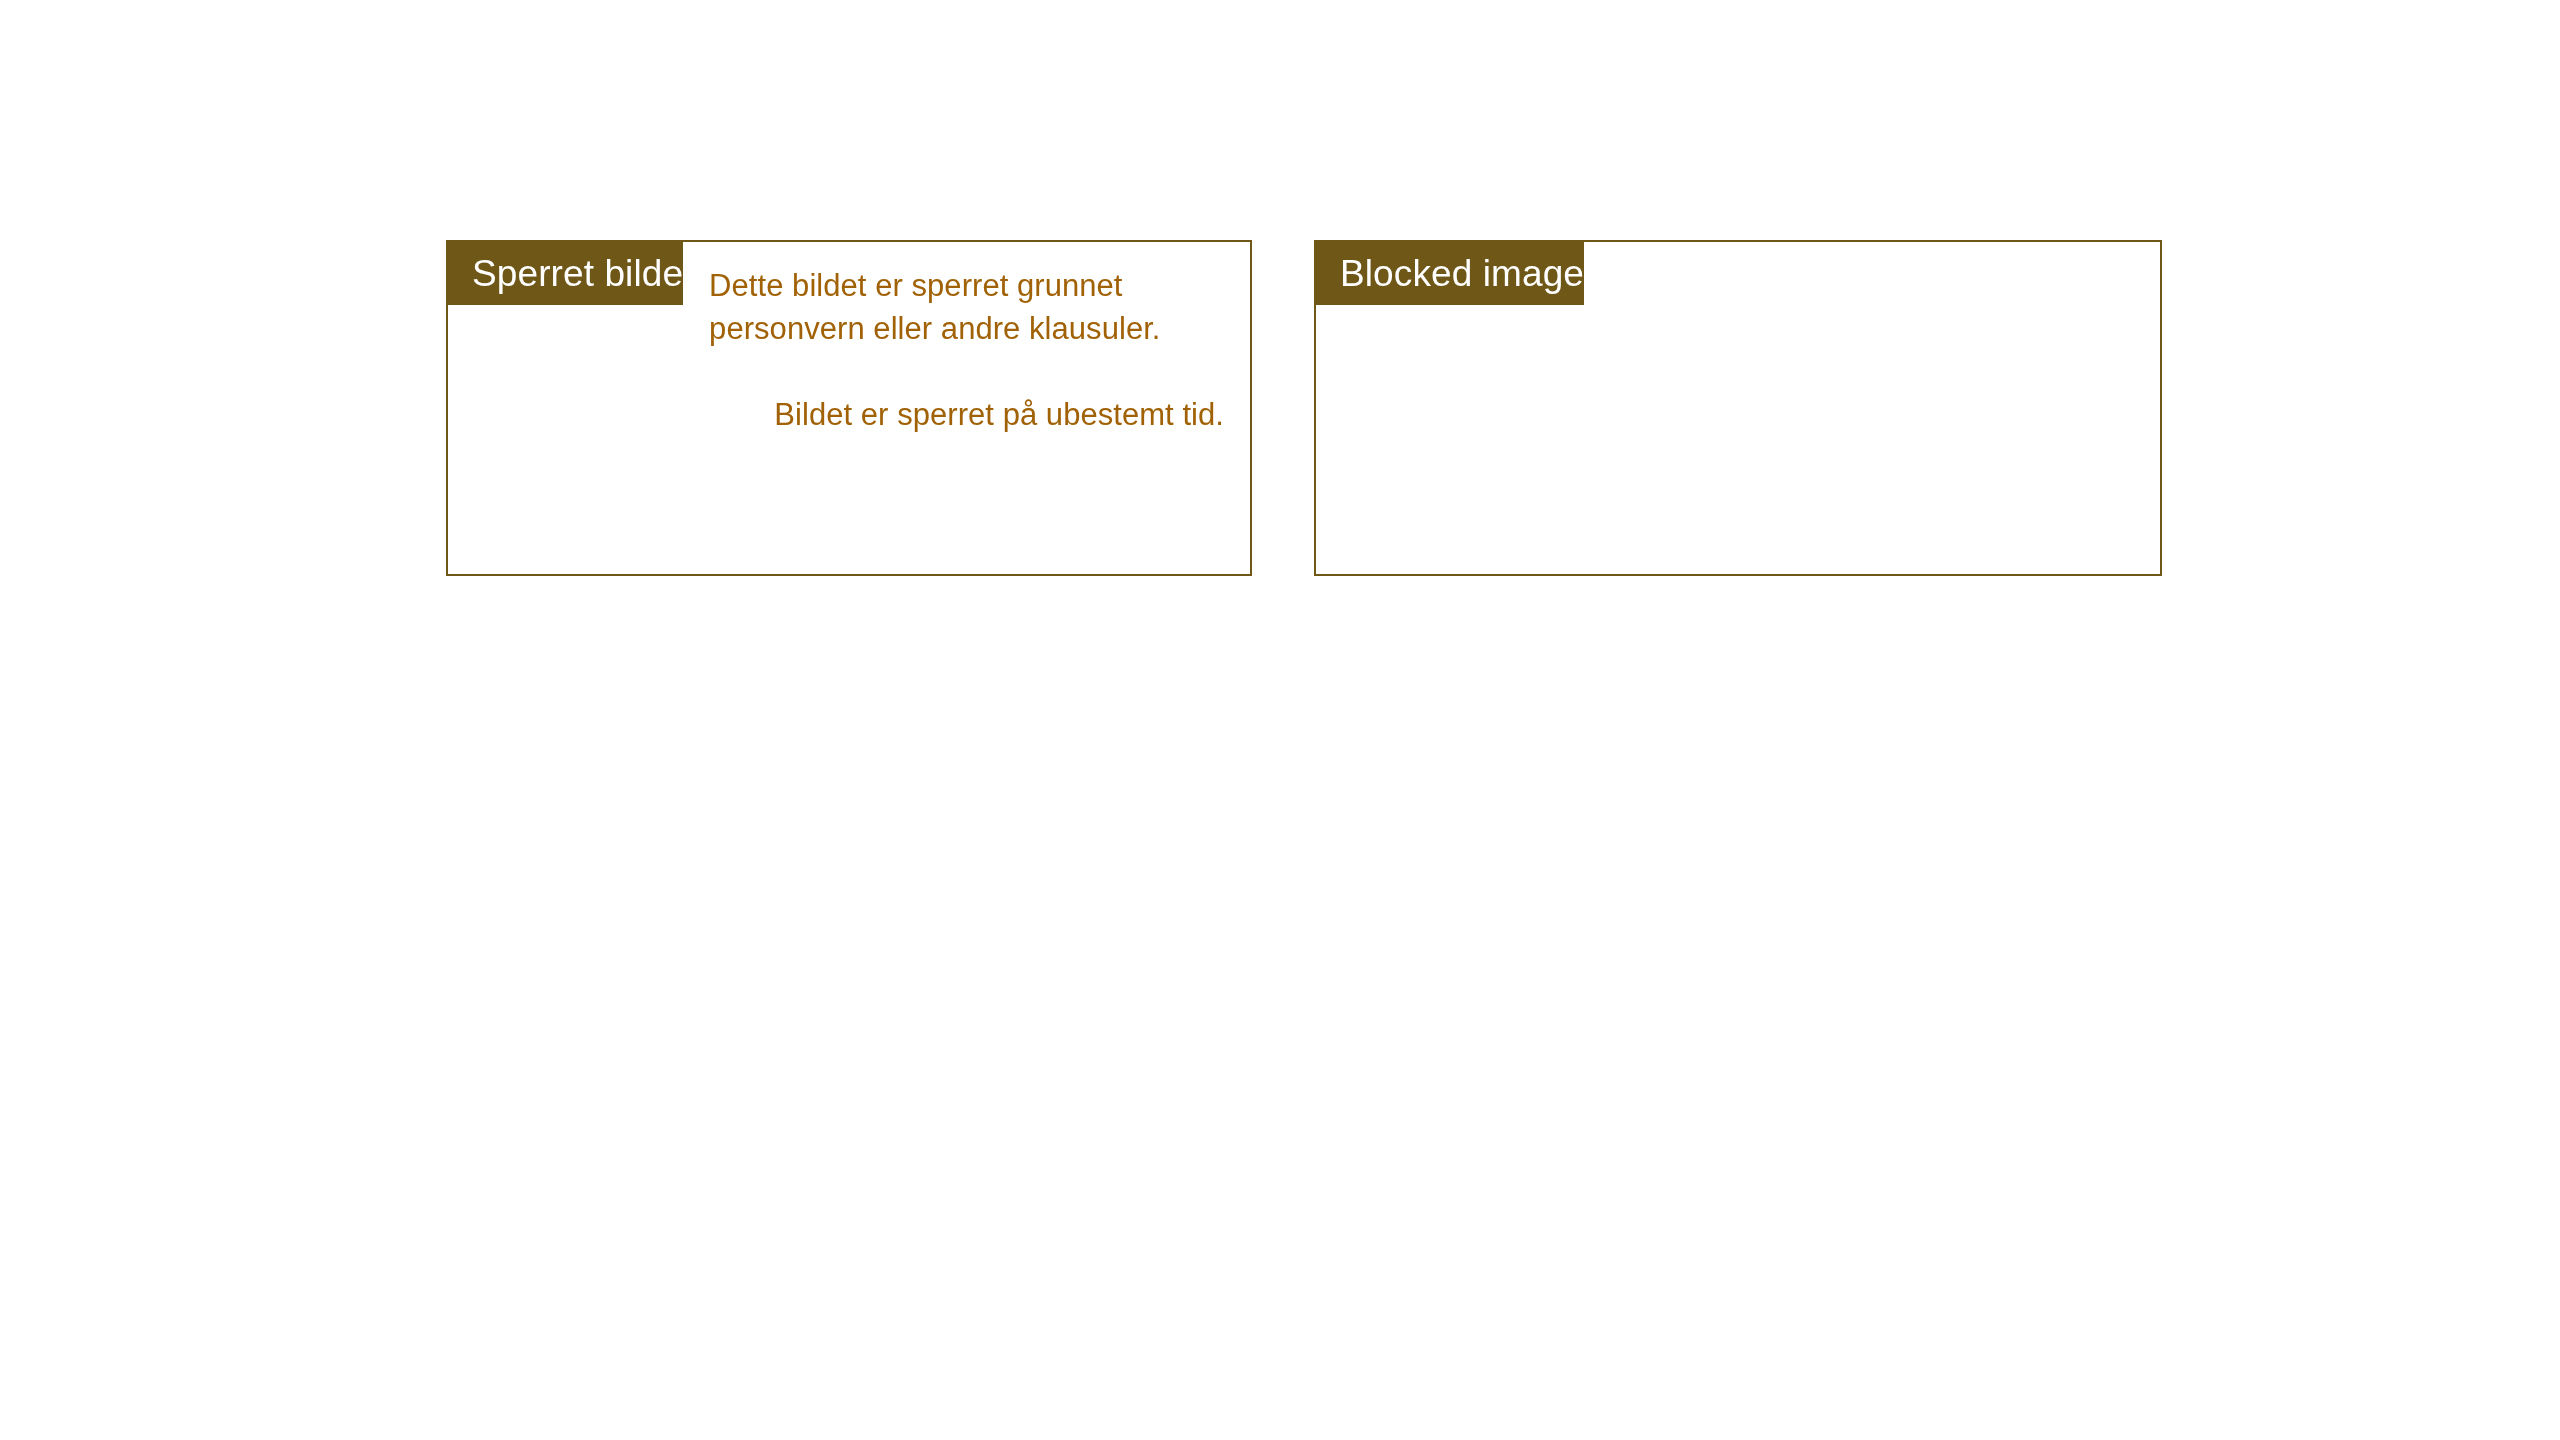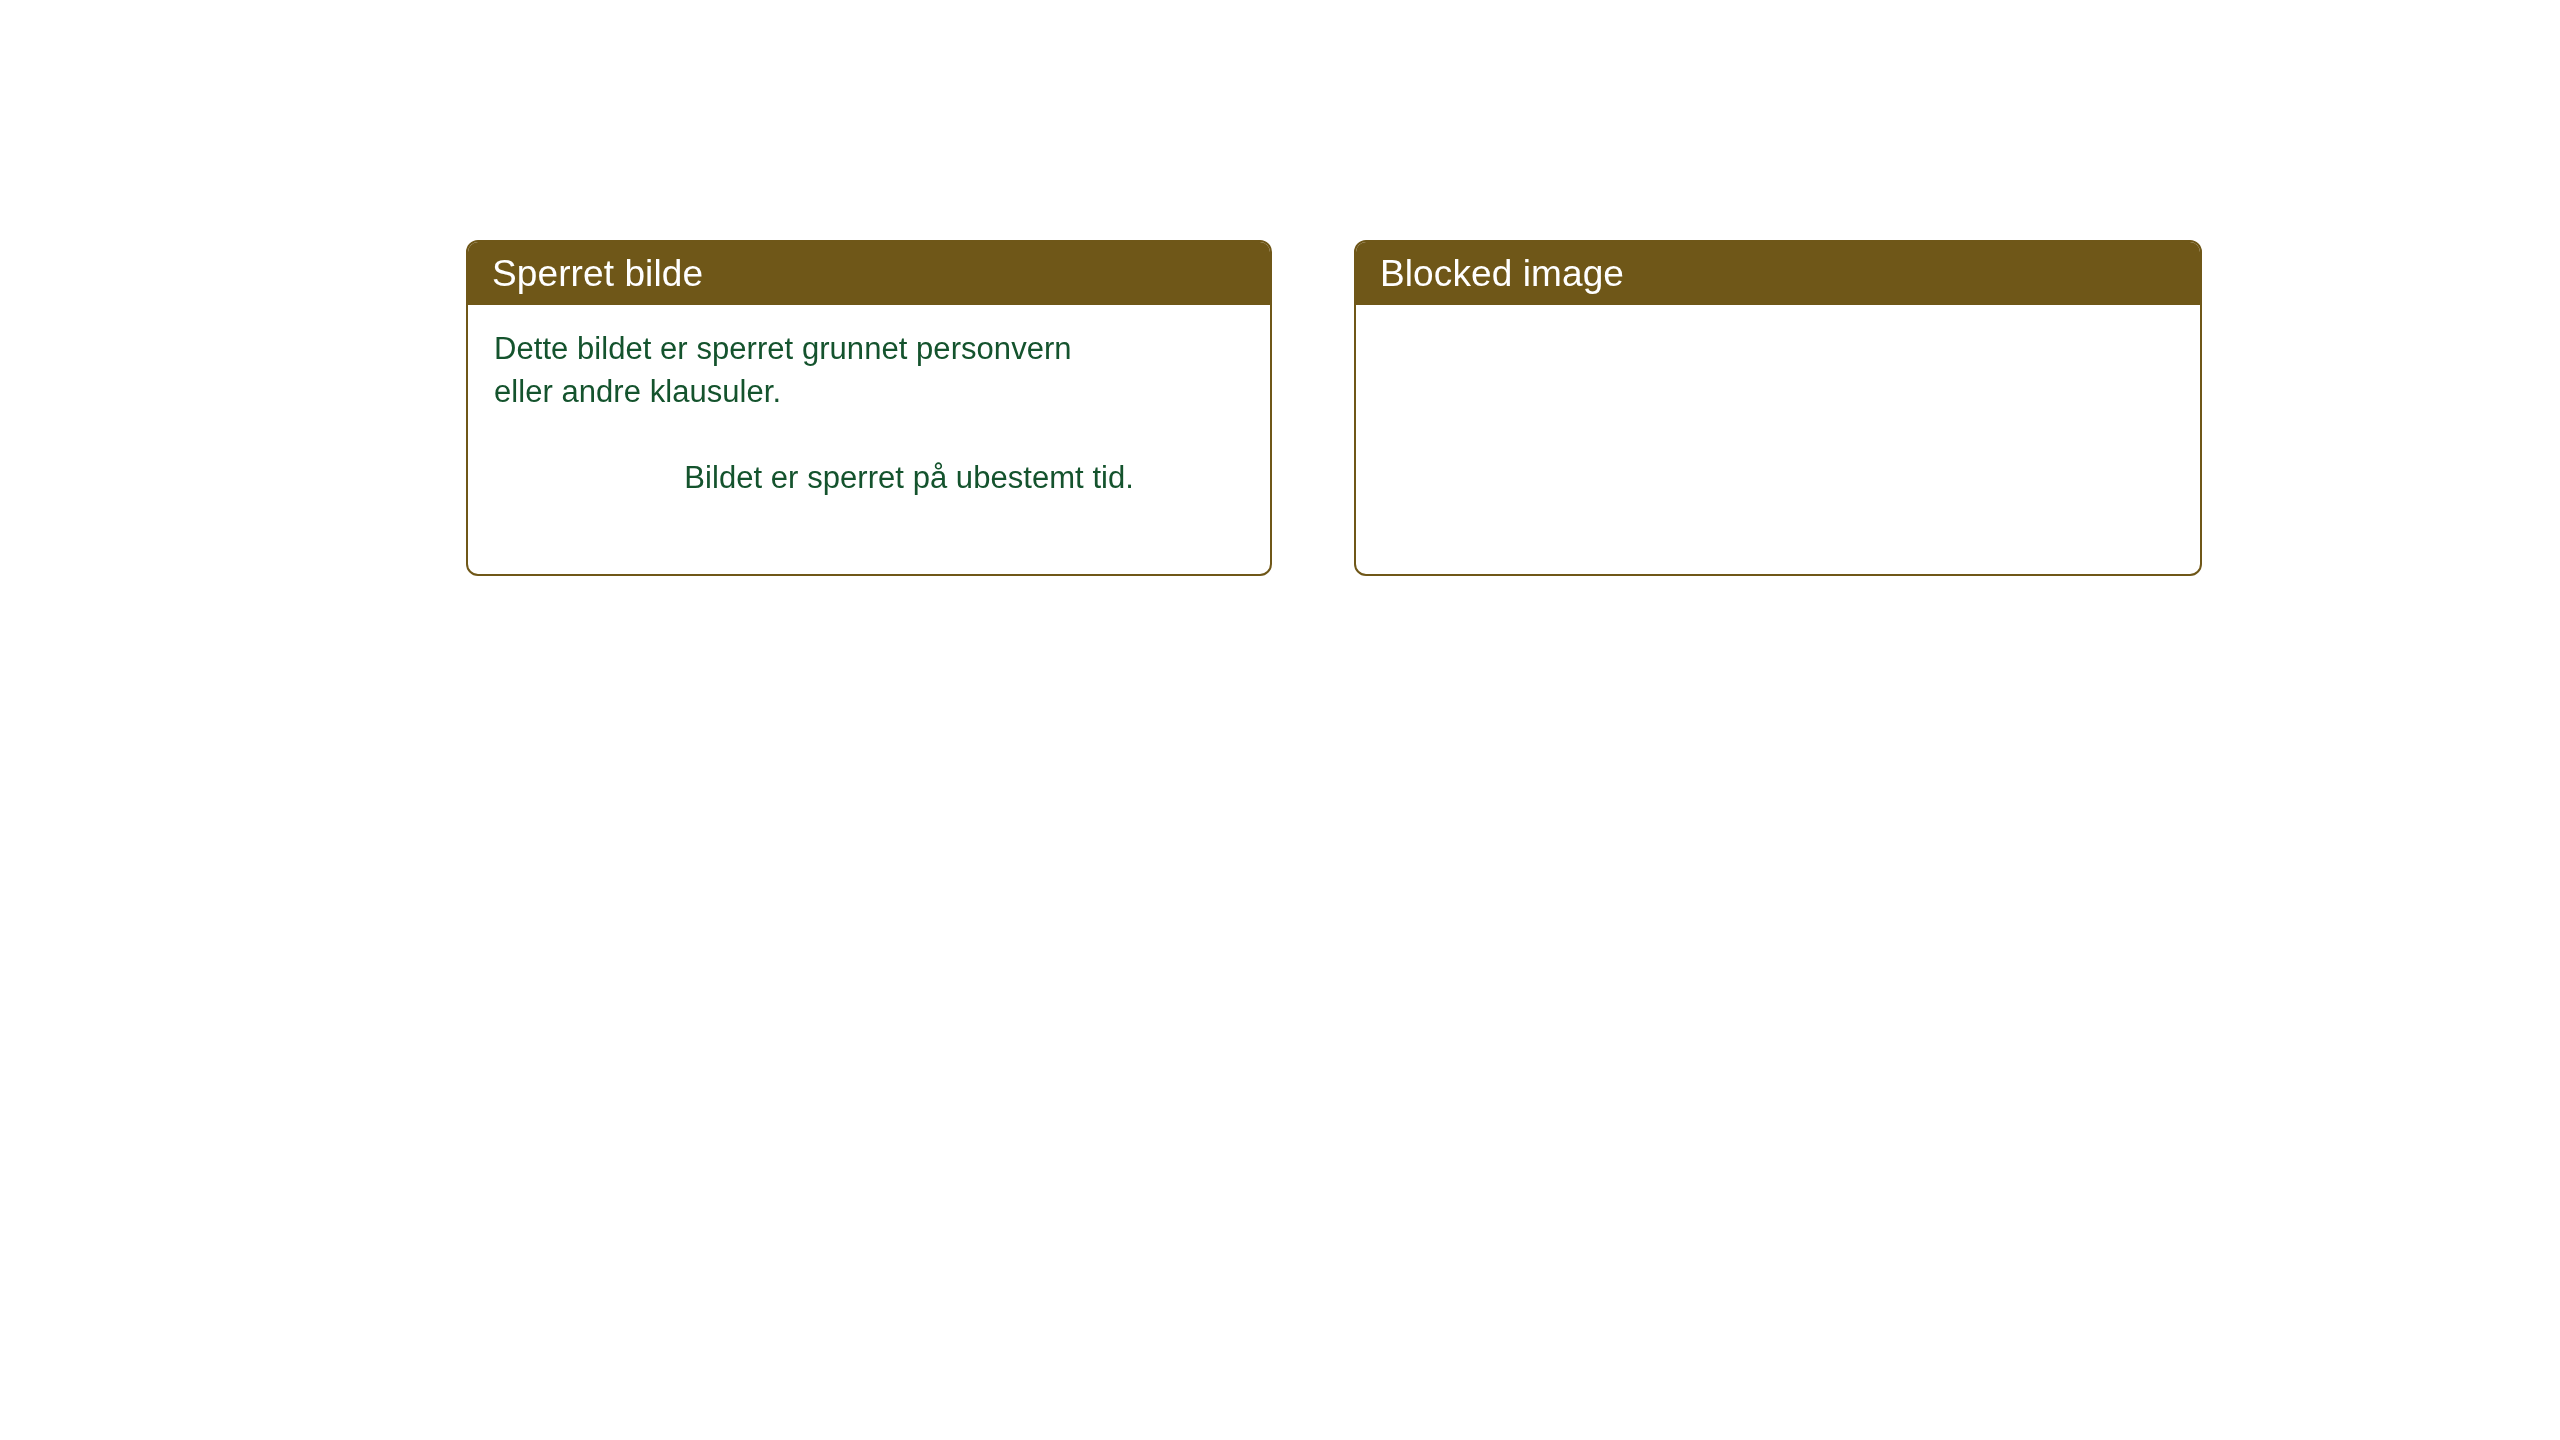--- a/index.html
+++ b/index.html
@@ -29,26 +29,24 @@
     top: 240px;
     display: flex;
     flex-direction: row;
     align-items: flex-start;
     gap: 62px;
   }
 
   .notice-card {
     background: #ffffff;
     border: 2px solid #6f5718;
-    border-radius: 12px;
+    border-radius: 0;
     box-sizing: border-box;
     overflow: hidden;
     display: flex;
-    flex-direction: column;
-    margin-left: 20px;
   }
 
   .notice-card.card-no {
     width: 806px;
     height: 336px;
   }
 
   .notice-card.card-en {
     width: 848px;
     height: 336px;
@@ -75,21 +73,21 @@
 
   .notice-body {
     flex: 1 1 auto;
     padding: 22px 26px 0 26px;
     box-sizing: border-box;
   }
 
   .notice-paragraph {
     font-size: 31px;
     line-height: 43px;
-    color: #14532d;
+    color: #a16207;
     margin: 0;
     letter-spacing: 0.05px;
   }
 
   .notice-paragraph + .notice-paragraph {
     margin-top: 43px;
     text-align: right;
   }
 
   .card-no .notice-paragraph {

